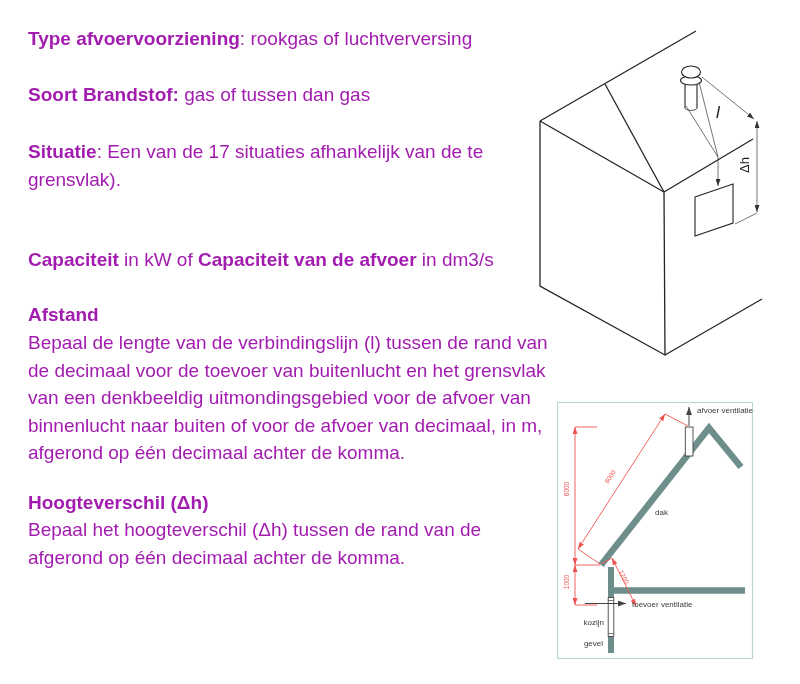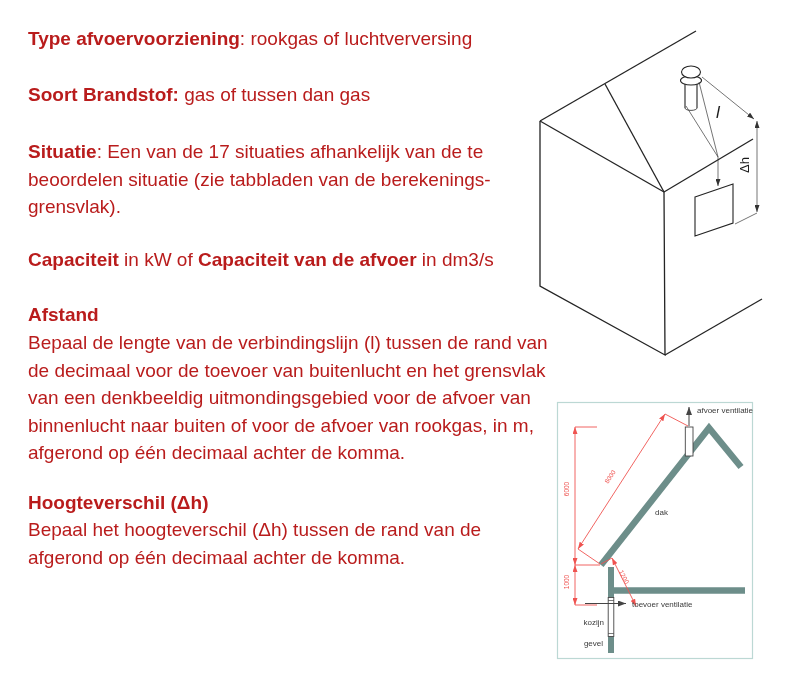--- a/index.html
+++ b/index.html
@@ -1,53 +1,52 @@
 <!DOCTYPE html>
 <html><head>
 <meta charset="utf-8">
 <style>
   html,body{margin:0;padding:0;}
   body{
     width:800px;height:684px;position:relative;background:#ffffff;overflow:hidden;
     font-family:"Liberation Sans","DejaVu Sans",sans-serif;
   }
-  .para{position:absolute;left:28px;font-size:19px;line-height:27.5px;color:#b91c1c;white-space:nowrap;}
+  .para{position:absolute;left:28px;font-size:19px;line-height:27.5px;color:#a21caf;white-space:nowrap;}
   .b{font-weight:700;}
   .svg-abs{position:absolute;}
   svg text{font-family:"Liberation Sans","DejaVu Sans",sans-serif;}
 </style>
 </head>
 <body>
 
 <div class="para" style="top:25px">
   <span class="b">Type afvoervoorziening</span><span>: rookgas of luchtverversing</span>
 </div>
 
 <div class="para" style="top:81px">
   <span class="b">Soort Brandstof:</span><span> gas of tussen dan gas</span>
 </div>
 
 <div class="para" style="top:138px">
   <div><span class="b">Situatie</span><span>: Een van de 17 situaties afhankelijk van de te</span></div>
-  <div>beoordelen situatie (zie tabbladen van de berekenings-</div>
   <div>grensvlak).</div>
 </div>
 
 <div class="para" style="top:246px">
   <span class="b">Capaciteit</span><span> in kW of </span><span class="b">Capaciteit van de afvoer</span><span> in dm3/s</span>
 </div>
 
 <div class="para" style="top:301px">
   <span class="b">Afstand</span>
 </div>
 <div class="para" style="top:329px">
   <div>Bepaal de lengte van de verbindingslijn (l) tussen de rand van</div>
   <div>de decimaal voor de toevoer van buitenlucht en het grensvlak</div>
   <div>van een denkbeeldig uitmondingsgebied voor de afvoer van</div>
-  <div>binnenlucht naar buiten of voor de afvoer van rookgas, in m,</div>
+  <div>binnenlucht naar buiten of voor de afvoer van decimaal, in m,</div>
   <div>afgerond op één decimaal achter de komma.</div>
 </div>
 
 <div class="para" style="top:489px">
   <span class="b">Hoogteverschil (Δh)</span>
 </div>
 <div class="para" style="top:516px">
   <div>Bepaal het hoogteverschil (Δh) tussen de rand van de</div>
   <div>afgerond op één decimaal achter de komma.</div>
 </div>

